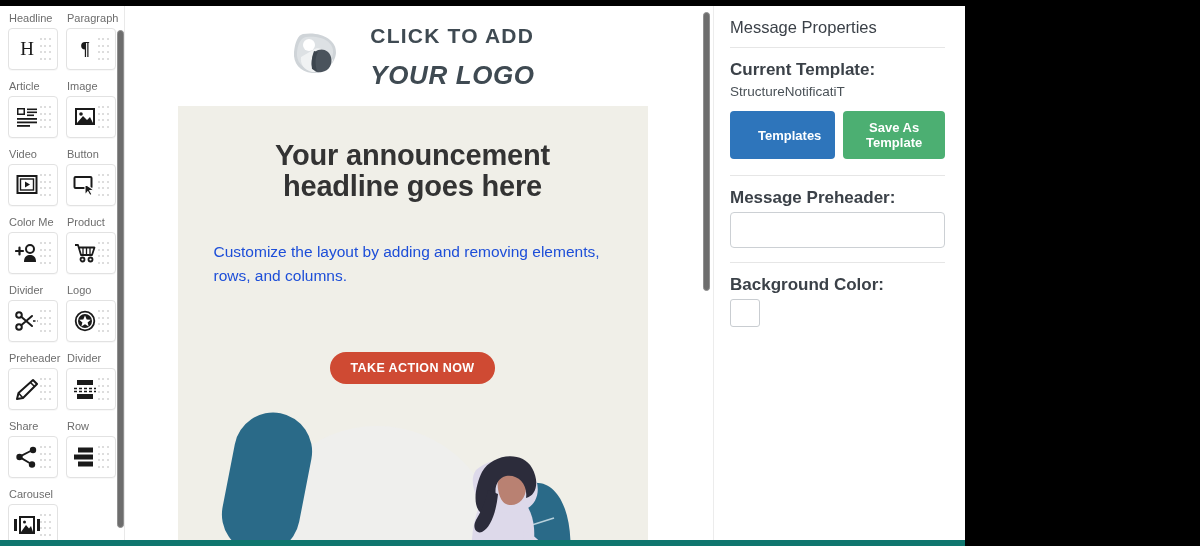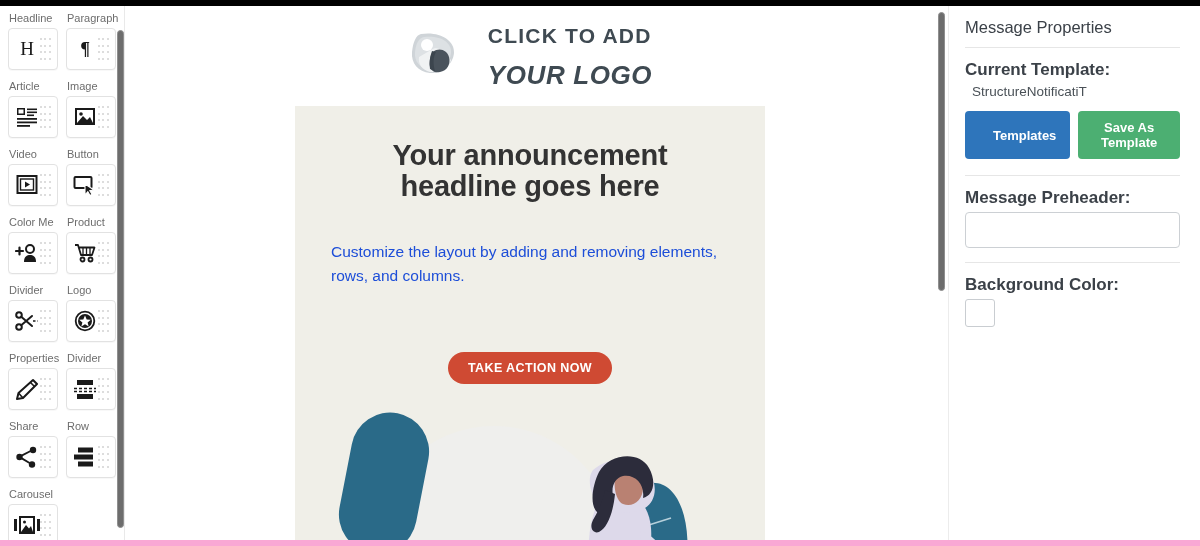--- a/index.html
+++ b/index.html
@@ -3,22 +3,22 @@
 <meta charset="utf-8">
 <style>
   html,body{margin:0;padding:0;}
   body{
     width:1200px;height:546px;overflow:hidden;
     background:#000;
     font-family:"Liberation Sans", sans-serif;
     -webkit-font-smoothing:antialiased;
   }
   #app{
-    position:absolute;left:0;top:0;width:1200px;height:546px;
-    border-top:6px solid #000;border-bottom:6px solid #f9a8d4;
+    position:absolute;left:0;top:0;width:965px;height:546px;
+    border-top:6px solid #000;border-bottom:6px solid #0f766e;
     box-sizing:border-box;
     background:#fff;
     display:flex;
   }
 
   
   .sidebar{
     position:relative;
     width:124px;flex:0 0 124px;
     background:#fff;
@@ -157,21 +157,21 @@
     border-left:1px solid #ececec;
   }
   .props-title{
     font-size:16.5px;color:#3b4148;margin:0 0 10px 0;font-weight:normal;
   }
   .hr{height:1px;background:#e6e6e6;margin:0 0 12px 0;}
   .lbl{
     font-size:17px;color:#3b4148;font-weight:bold;margin:0 0 4px 0;
   }
   .val{
-    font-size:13.5px;color:#4a5157;margin:0 0 12px 7px;
+    font-size:13.5px;color:#4a5157;margin:0 0 12px 0;
   }
   .btnrow{display:flex;gap:8px;margin-bottom:16px;}
   .btn{
     border:none;border-radius:4px;color:#fff;
     font-size:13px;font-weight:bold;
     padding:9px 14px;cursor:pointer;
     font-family:"Liberation Sans", sans-serif;
   }
   .btn-blue{background:#2e75bb;}
   .btn-green{background:#4caf72;}
@@ -452,21 +452,21 @@
               <i></i>
               <i></i>
               <i></i>
               <i></i>
               <i></i>
               <i></i>
             </span>
           </div>
         </div>
         <div class="elem-cell">
-          <div class="elem-label">Properties</div>
+          <div class="elem-label">Preheader</div>
           <div class="elem-card">
             <span class="elem-icon">
               <svg width="24" height="22" viewBox="0 0 24 22">
                 <path d="M18 2 L22 6 L8 20 L2 21 L3.5 15 Z" fill="none" stroke="#1a1a1a" stroke-width="2" stroke-linejoin="round"></path>
                 <path d="M15.5 4.5 L19.5 8.5" stroke="#1a1a1a" stroke-width="1.6"></path>
                 <path d="M3.5 15 L8 20" stroke="#1a1a1a" stroke-width="1.6"></path>
               </svg>
             </span>
             <span class="drag-dots">
               <i></i>

